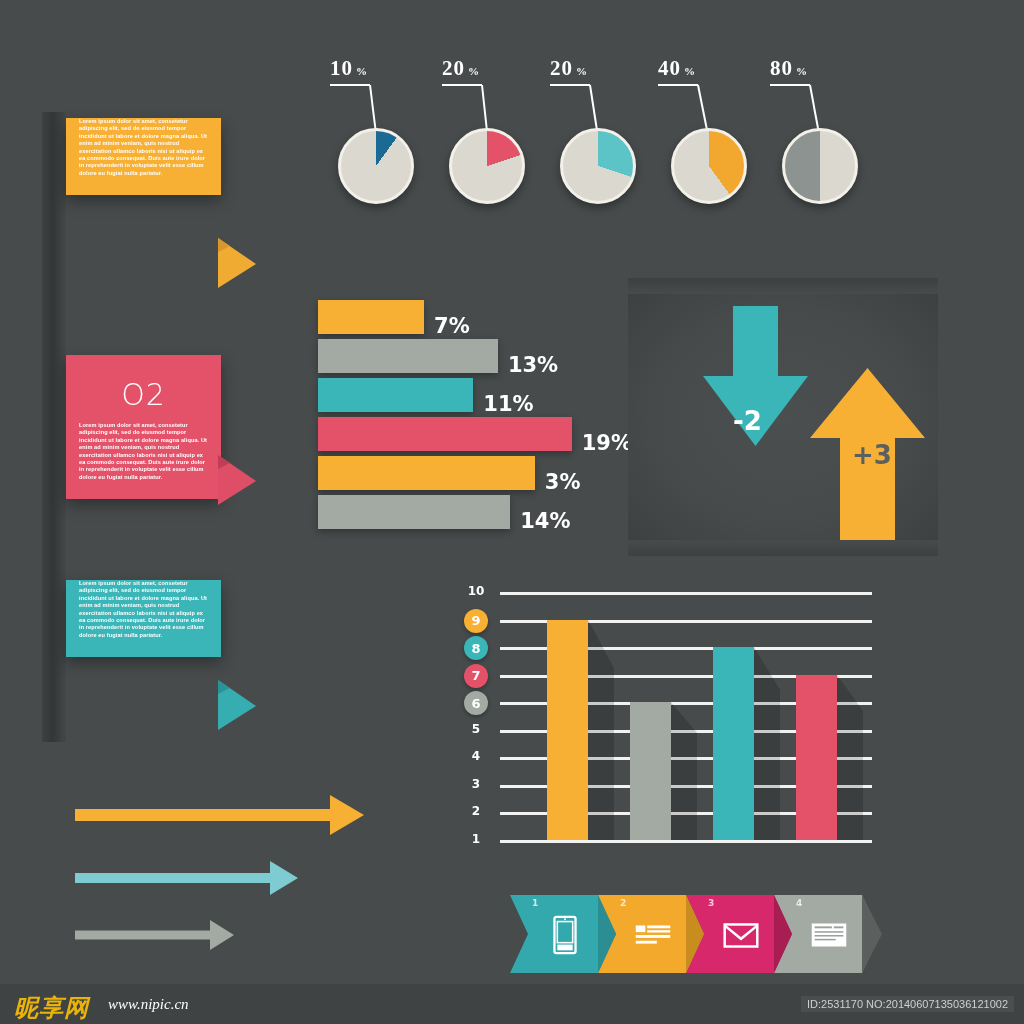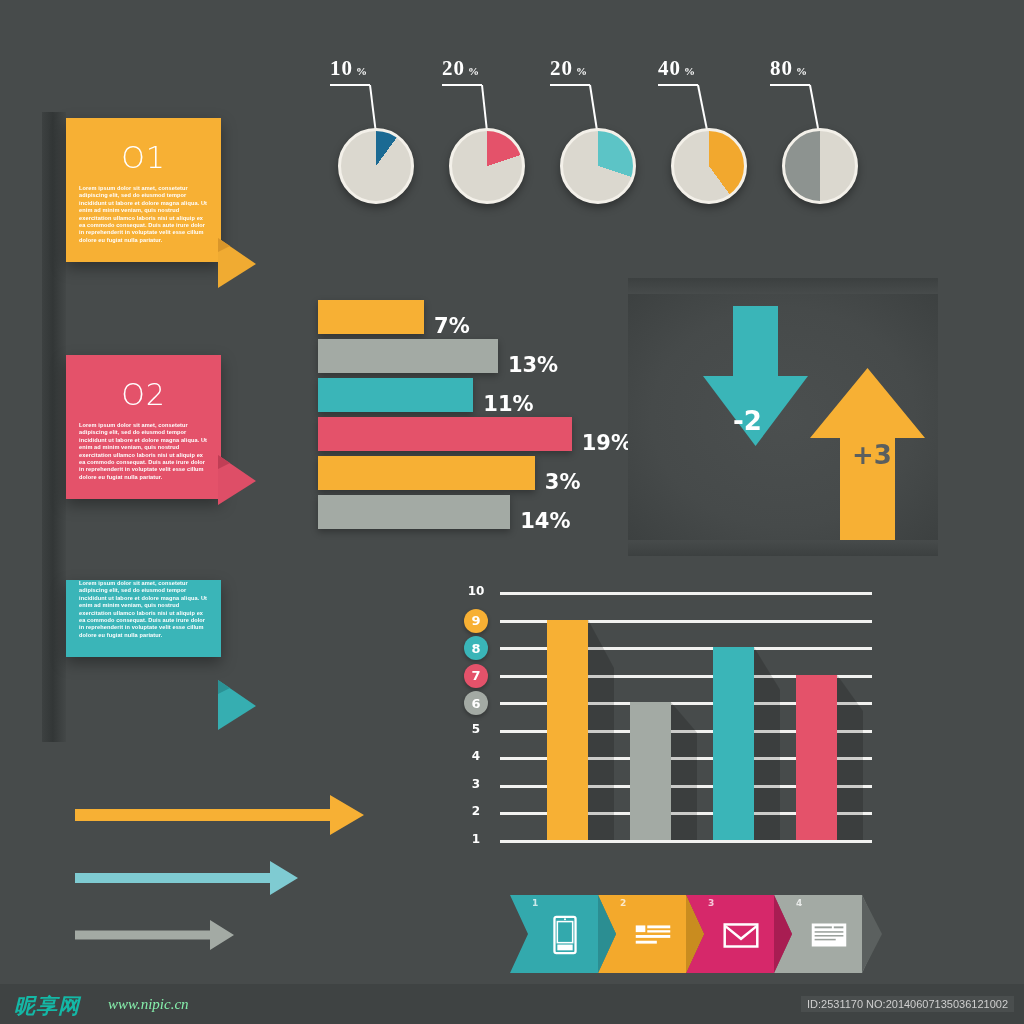--- a/index.html
+++ b/index.html
@@ -99,42 +99,41 @@
     position:absolute;left:6px;top:3px;color:rgba(255,255,255,.75);
     font-size:9px;font-weight:bold;font-family:"DejaVu Sans", sans-serif;
   }
 
   
   .footer{
     position:absolute;left:0;bottom:0;width:1024px;height:40px;
     background:#3f4343;
   }
   .wm-logo{
-    position:absolute;left:14px;top:8px;color:#14b8a6;font-size:21px;
+    position:absolute;left:14px;top:8px;color:#eab308;font-size:24px;
     font-weight:bold;font-family:"DejaVu Sans", sans-serif;
     letter-spacing:1px;font-style:italic;
   }
   .wm-url{
-    position:absolute;left:108px;top:12px;color:#86efac;font-size:15px;
+    position:absolute;left:108px;top:12px;color:#ffffff;font-size:15px;
     font-style:italic;font-family:"Liberation Serif", serif;
   }
   .wm-id{
     position:absolute;right:10px;top:12px;color:#cfcfcf;font-size:11px;
     background:#4a4e4e;padding:2px 6px;font-family:"Liberation Sans", sans-serif;
   }
 </style>
 </head>
 <body>
 
 <div id="stage">
 
   <div class="panel-shadow-strip"></div>
 
   <div class="panel" id="panel0" style="left: 66px; top: 118px; background: rgb(247, 176, 52);">
-    <span class="pnum">O1</span>
     <span class="ptext">Lorem ipsum dolor sit amet, consetetur adipiscing elit, sed do eiusmod tempor incididunt ut labore et dolore magna aliqua. Ut enim ad minim veniam, quis nostrud exercitation ullamco laboris nisi ut aliquip ex ea commodo consequat. Duis aute irure dolor in reprehenderit in voluptate velit esse cillum dolore eu fugiat nulla pariatur.</span>
   </div>
   <svg class="abs" style="left:218px;top:238px;" width="40" height="52">
     <polygon points="0,0 38,26 0,50" fill="#f0ab32"></polygon>
     <polygon points="0,0 12,8 0,14" fill="#d9962a"></polygon>
   </svg>
 
   <div class="panel" id="panel1" style="left: 66px; top: 355px; background: rgb(228, 82, 106);">
     <span class="pnum">O2</span>
     <span class="ptext">Lorem ipsum dolor sit amet, consetetur adipiscing elit, sed do eiusmod tempor incididunt ut labore et dolore magna aliqua. Ut enim ad minim veniam, quis nostrud exercitation ullamco laboris nisi ut aliquip ex ea commodo consequat. Duis aute irure dolor in reprehenderit in voluptate velit esse cillum dolore eu fugiat nulla pariatur.</span>

